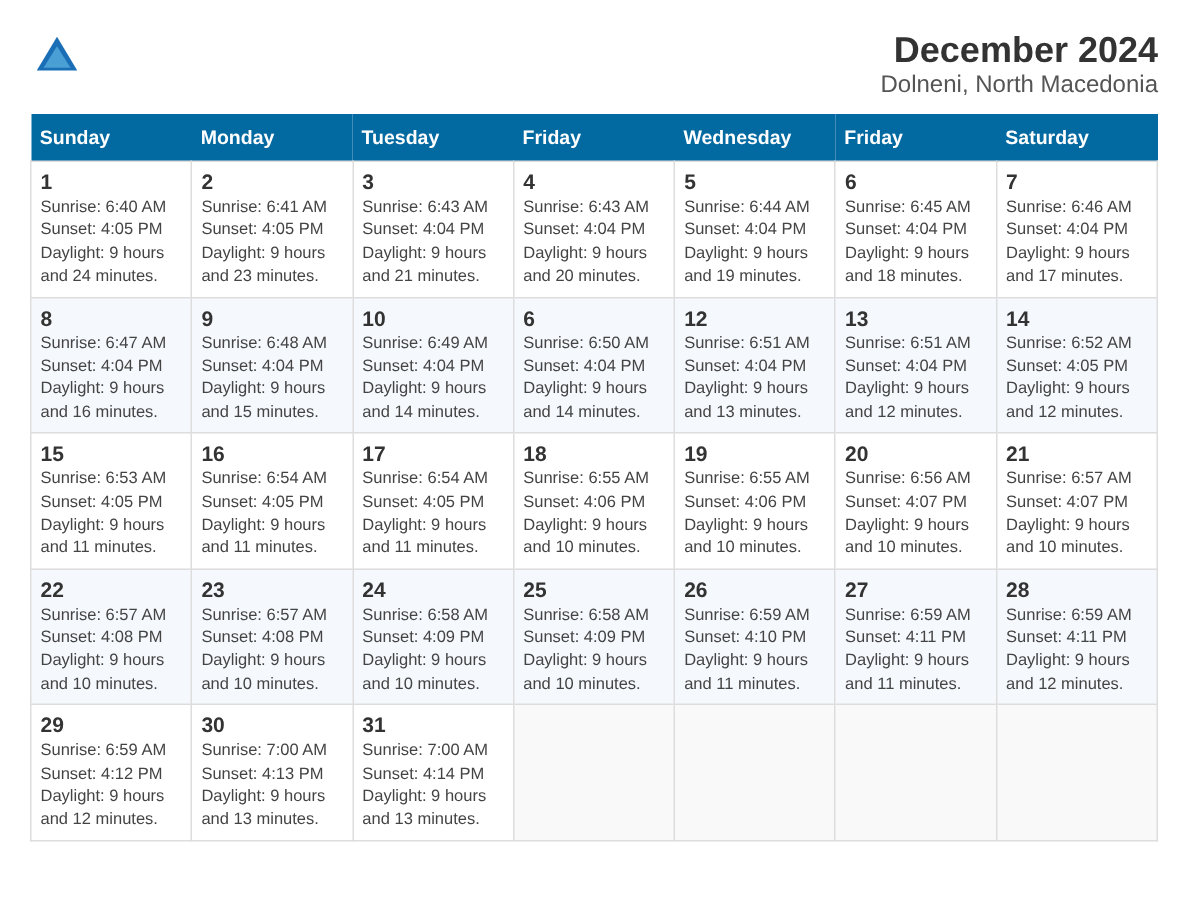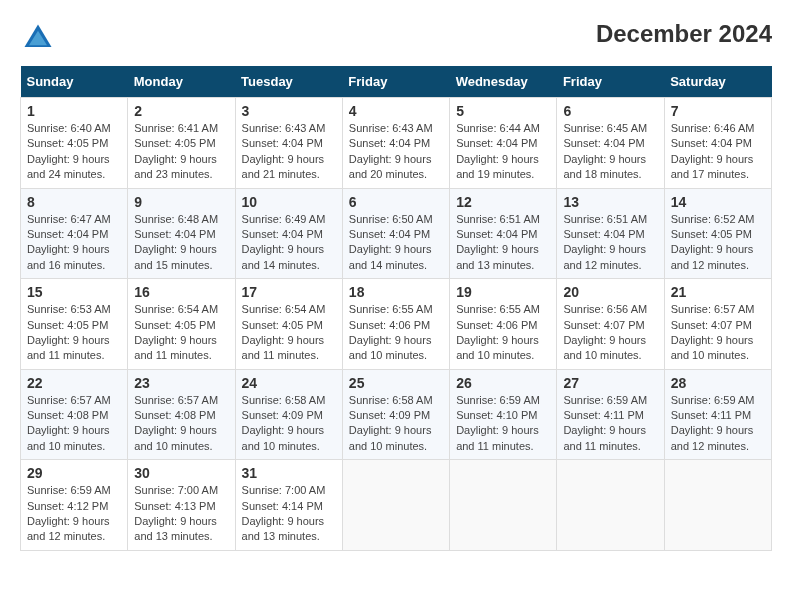--- a/index.html
+++ b/index.html
@@ -43,21 +43,21 @@
     .subtitle {
       font-size: 16px;
       color: #555;
     }
     table {
       width: 100%;
       border-collapse: collapse;
       font-size: 11px;
     }
     thead tr th {
-      background-color: #0c4a6e;
+      background-color: #0369a1;
       color: #fff;
       padding: 8px 6px;
       text-align: left;
       font-size: 13px;
       font-weight: bold;
     }
     tbody tr td {
       vertical-align: top;
       padding: 5px 6px;
       border: 1px solid #ddd;
@@ -90,20 +90,21 @@
 
 <div class="header-area">
   <div class="logo">
     <svg class="logo-icon" viewBox="0 0 40 40" xmlns="http://www.w3.org/2000/svg">
       <polygon points="20,5 35,30 5,30" fill="#1a6eb5"></polygon>
       <polygon points="20,12 30,28 10,28" fill="#4a9fd4"></polygon>
     </svg>
   </div>
   <div class="title-area">
     <div class="month-title">December 2024</div>
+    <div class="subtitle">Dolneni, North Macedonia</div>
   </div>
 </div>
 
 <table>
   <thead>
     <tr>
       <th>Sunday</th>
       <th>Monday</th>
       <th>Tuesday</th>
       <th>Friday</th>

